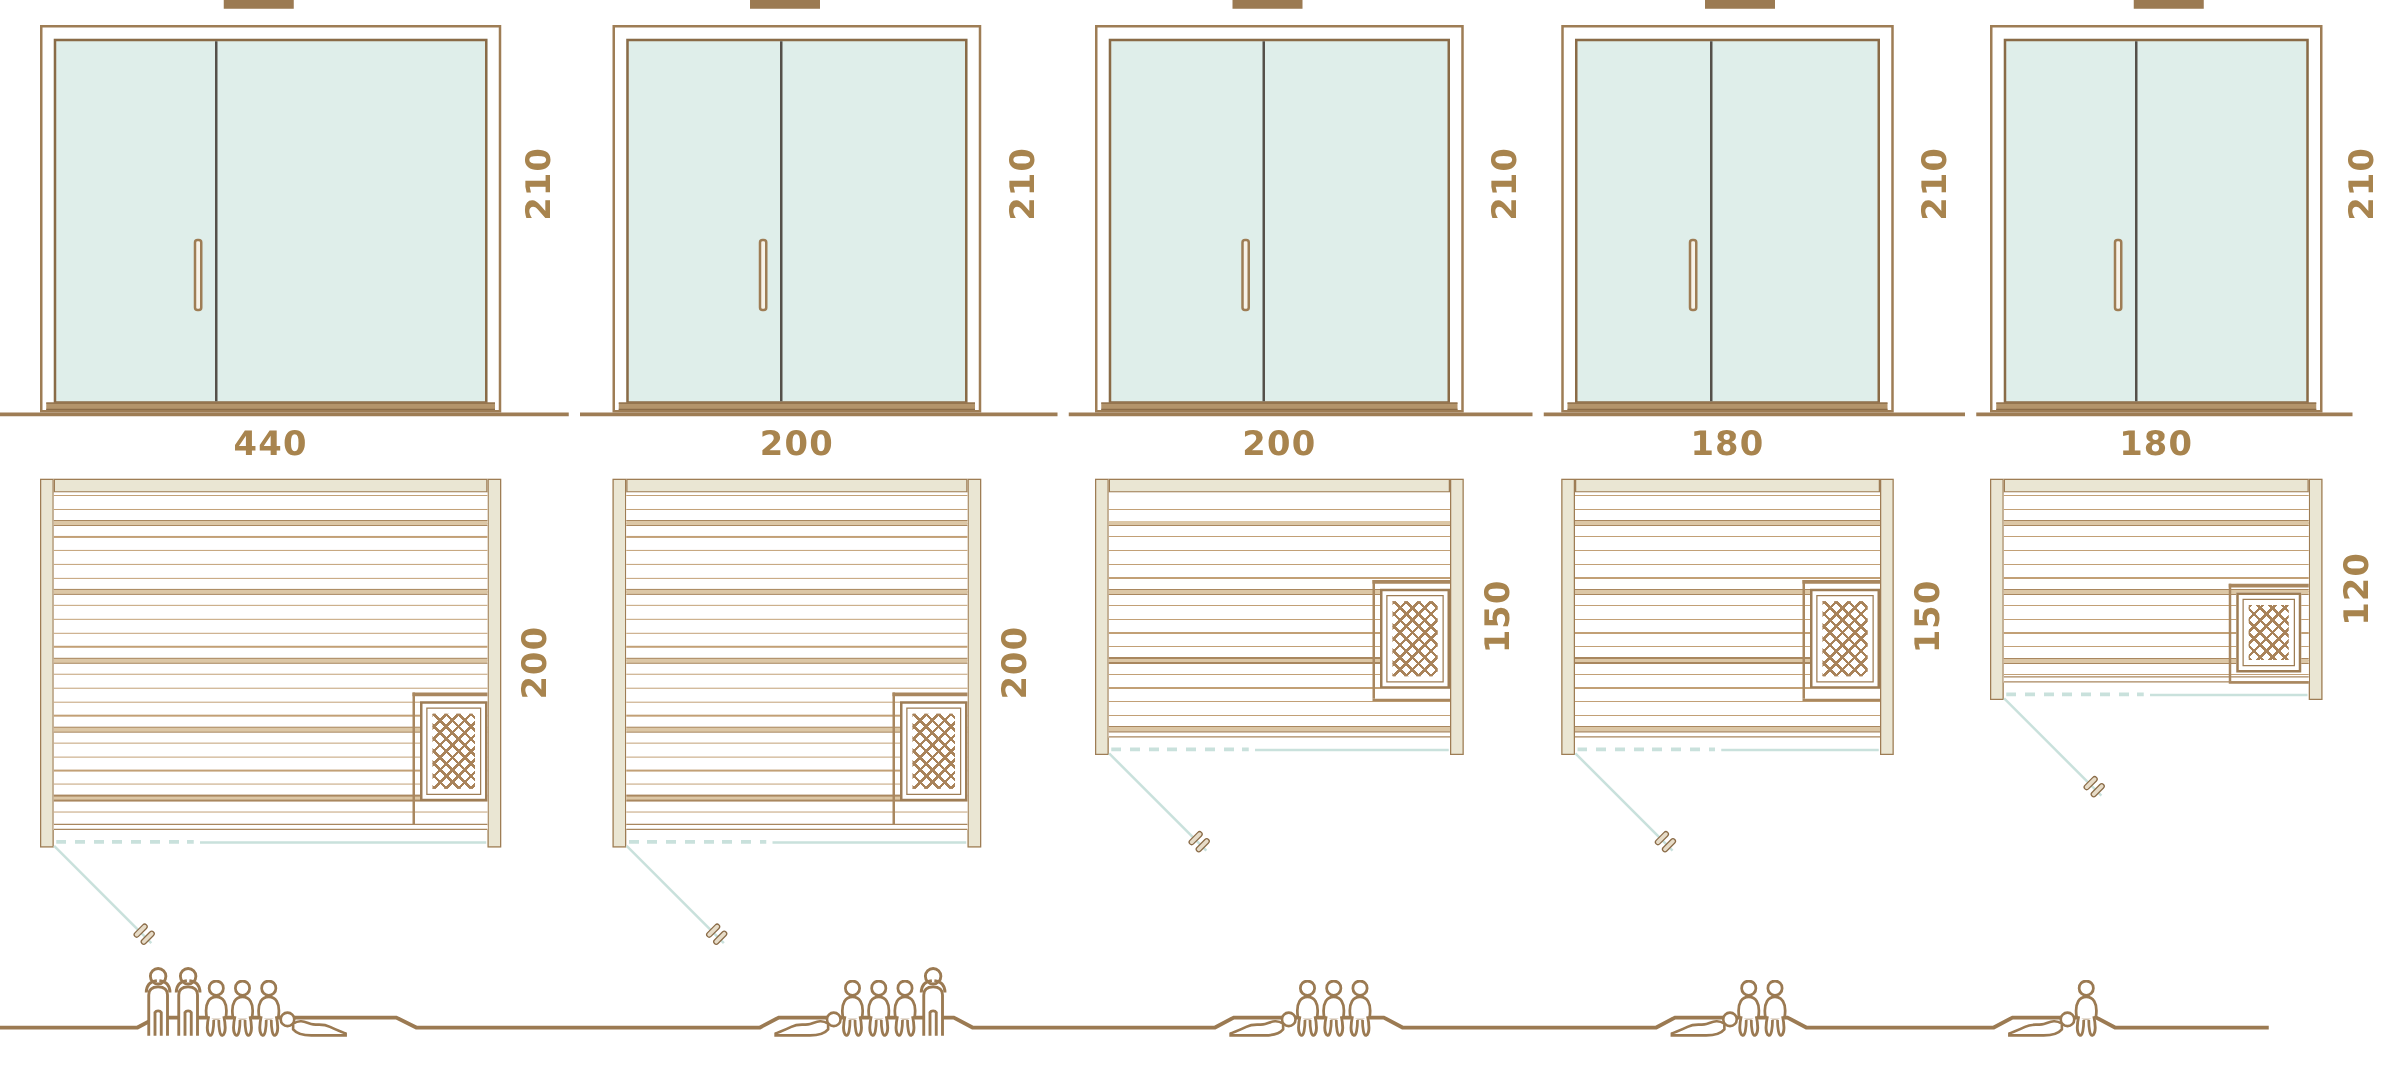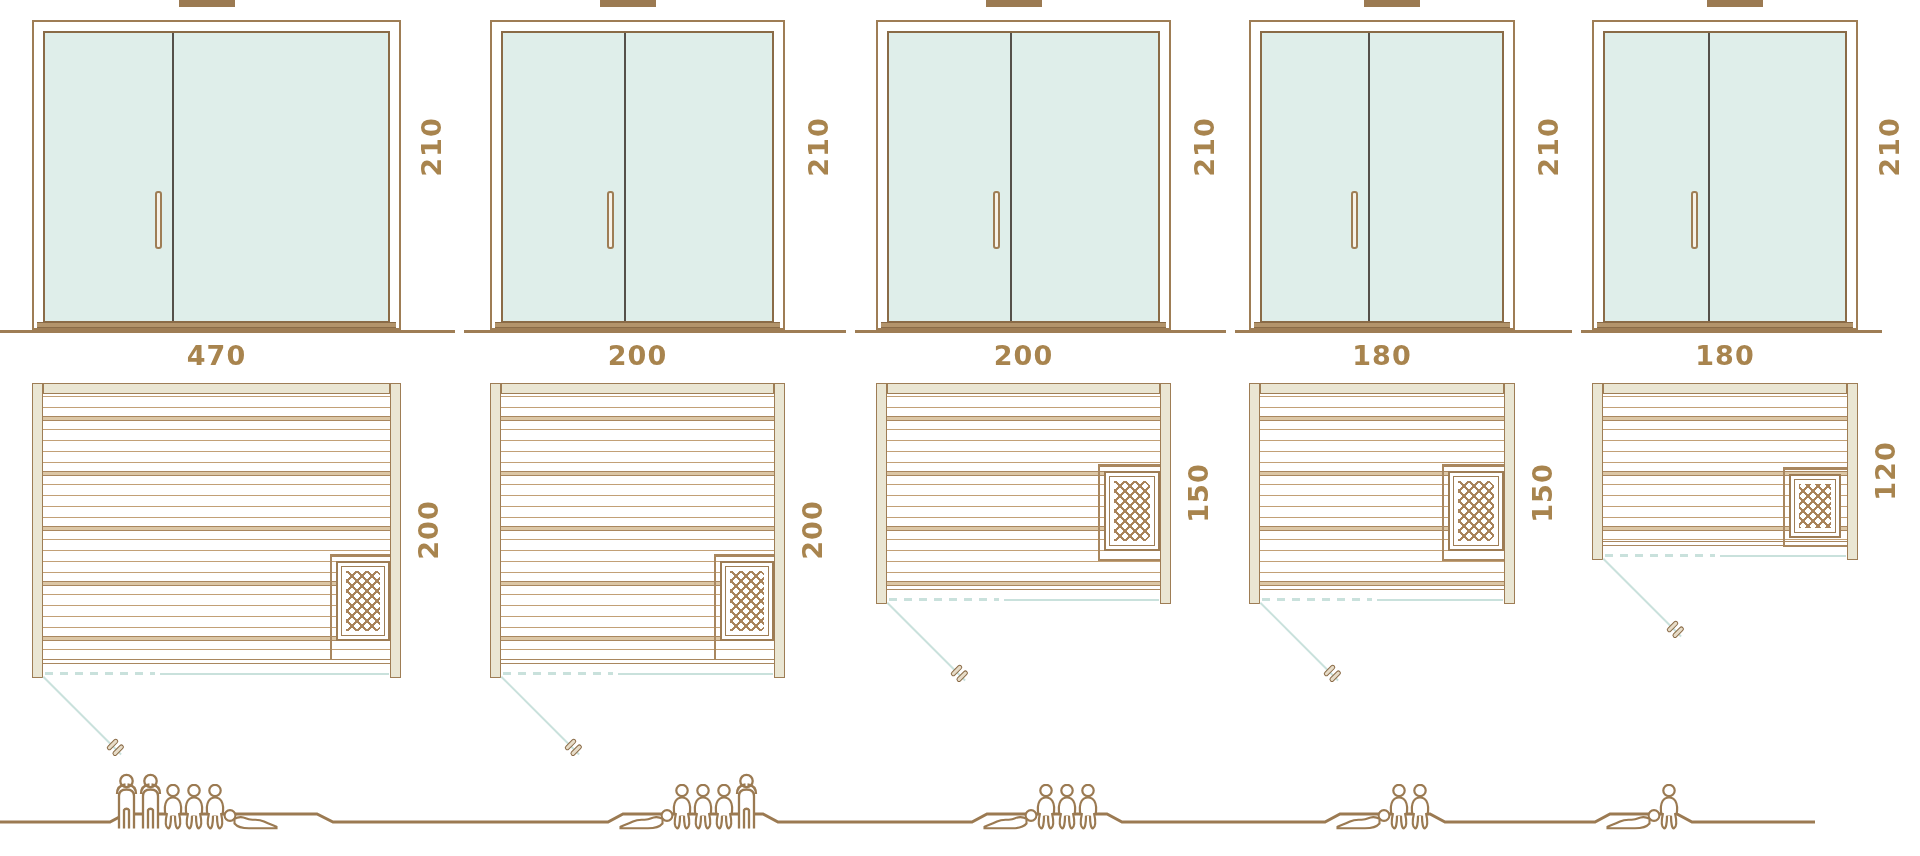--- a/index.html
+++ b/index.html
@@ -153,21 +153,21 @@
     </div>
   </div>
   <div class="dim dim-v" style="left:1890px;top:133px">210</div>
 
   <div class="groundline" style="left:0;width:455px"></div>
   <div class="groundline" style="left:464px;width:382px"></div>
   <div class="groundline" style="left:855px;width:371px"></div>
   <div class="groundline" style="left:1235px;width:337px"></div>
   <div class="groundline" style="left:1581px;width:301px"></div>
 
-  <div class="dim" style="left:32px;top:342px;width:369px">470</div>
+  <div class="dim" style="left:32px;top:342px;width:369px">440</div>
   <div class="dim" style="left:490px;top:342px;width:295px">200</div>
   <div class="dim" style="left:876px;top:342px;width:295px">200</div>
   <div class="dim" style="left:1249px;top:342px;width:266px">180</div>
   <div class="dim" style="left:1592px;top:342px;width:266px">180</div>
 
   <div class="plan" style="left:32px;width:369px;height:295px">
     <div class="post" style="left:0;height:295px"></div>
     <div class="post" style="left:358px;height:295px"></div>
     <div class="wall-top"></div>
     <div class="interior" style="height:270px">

